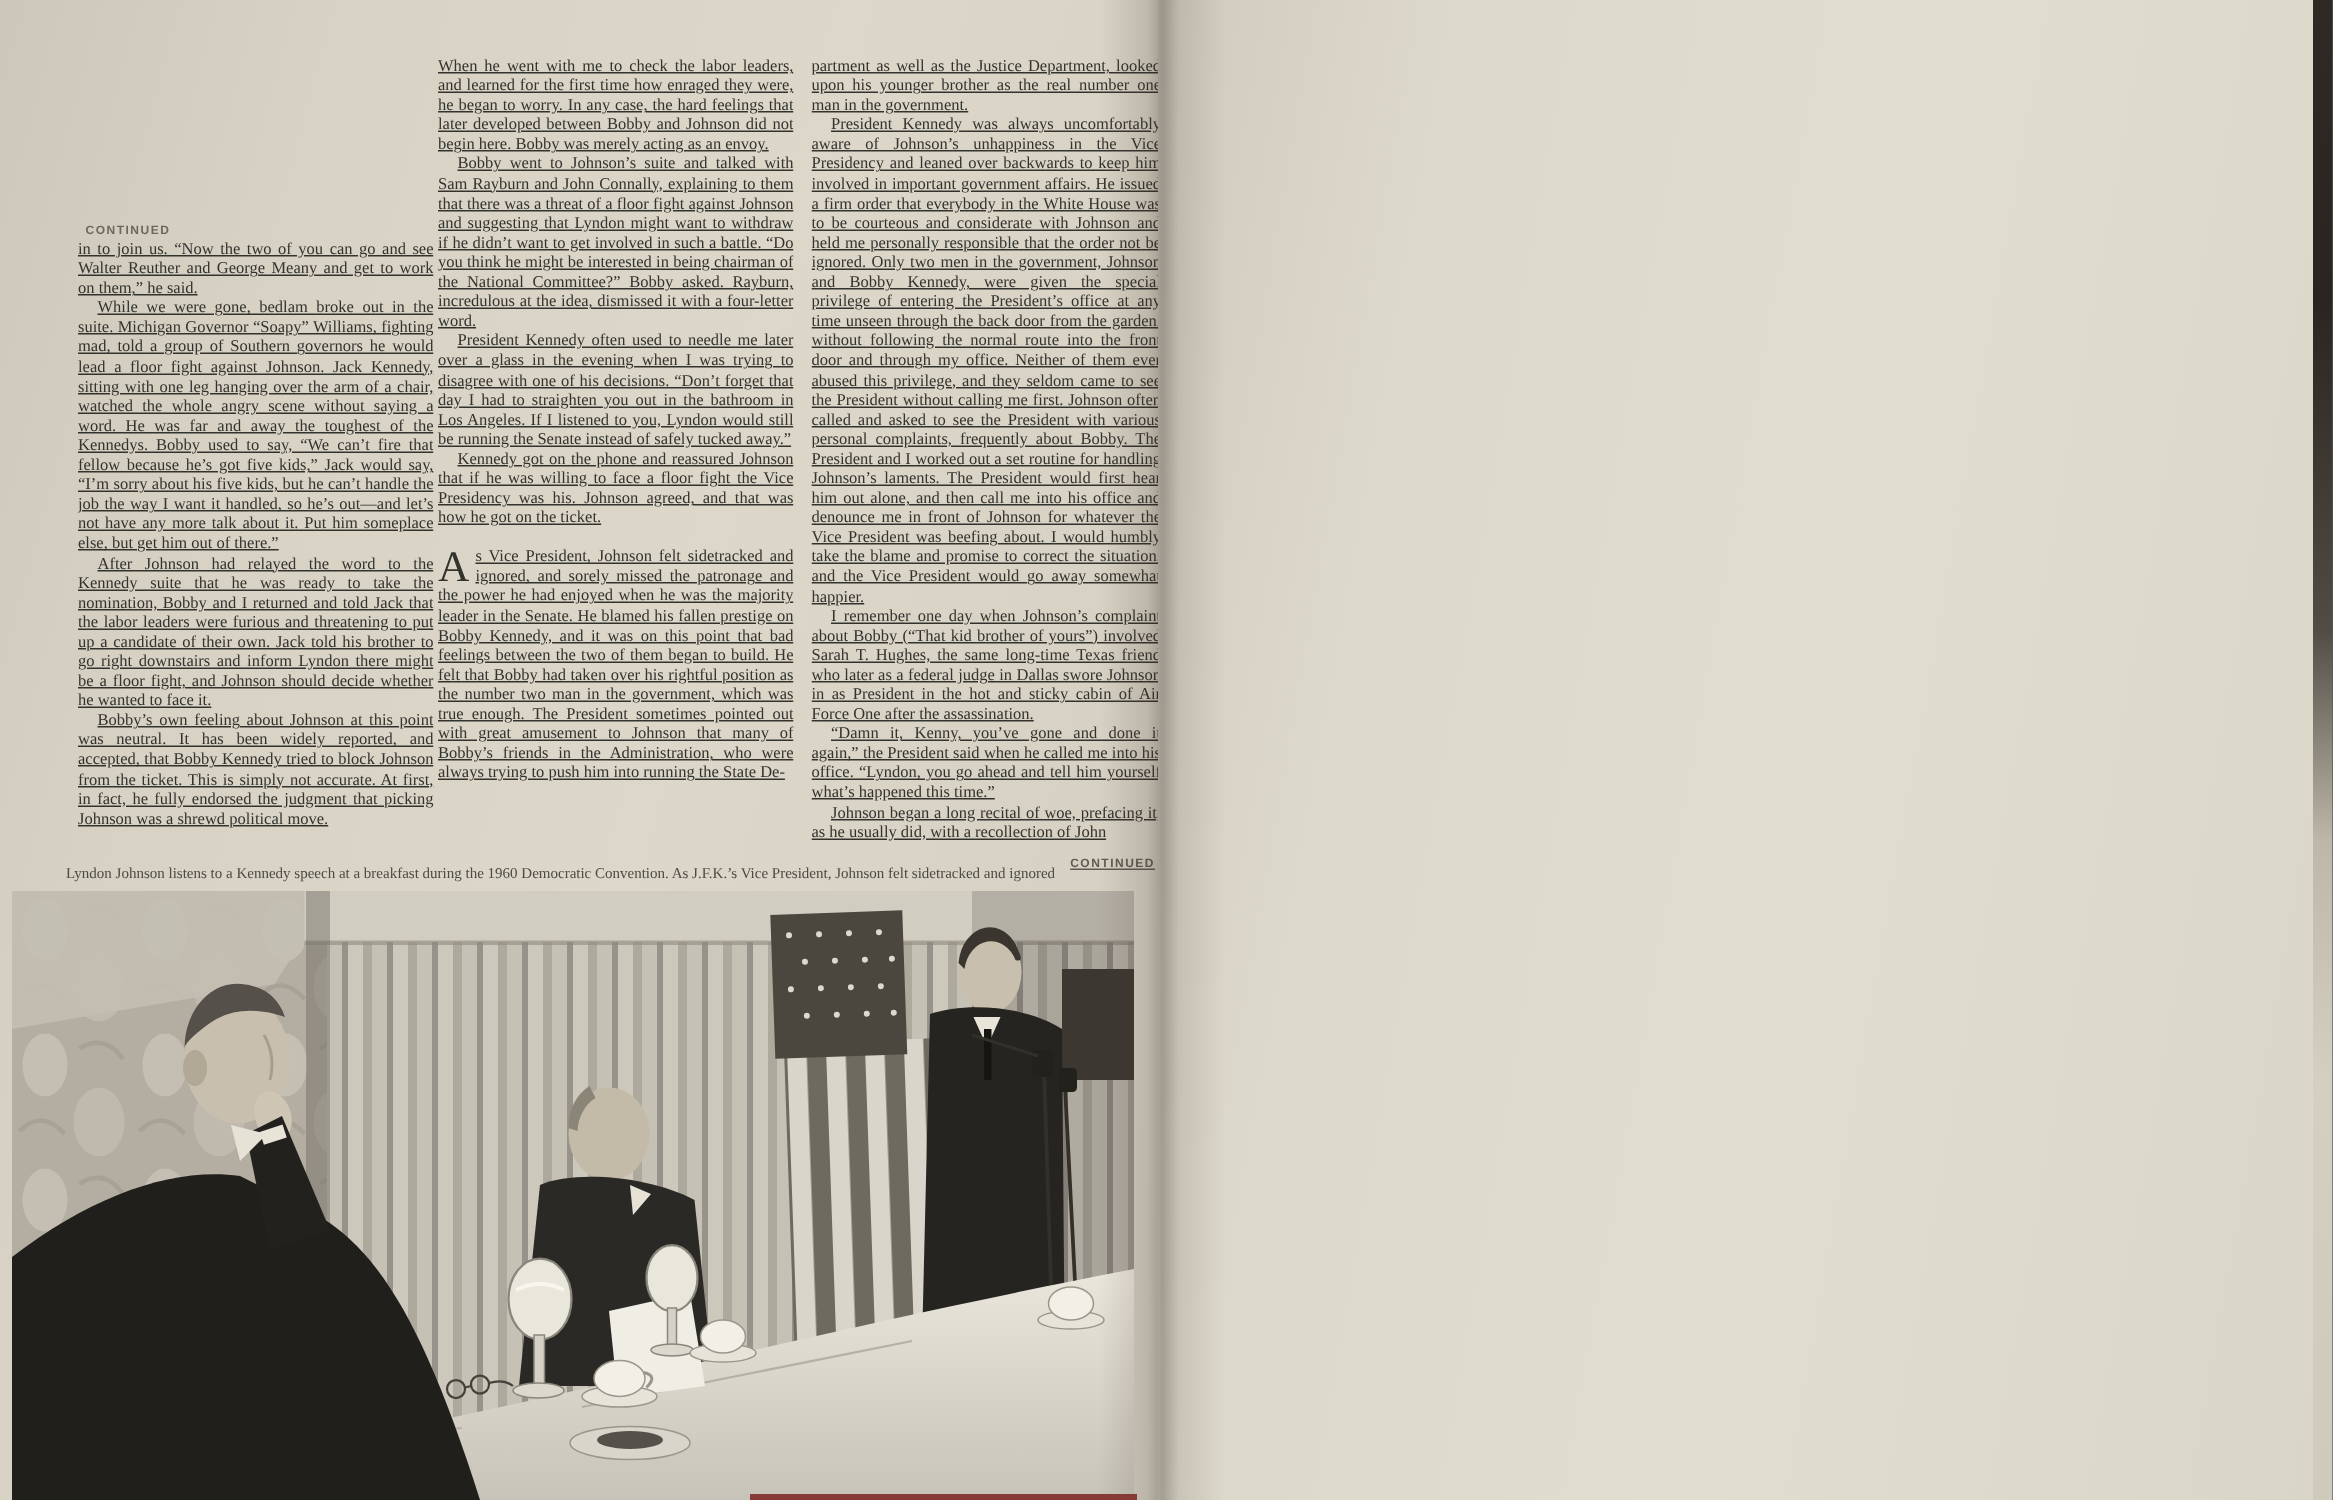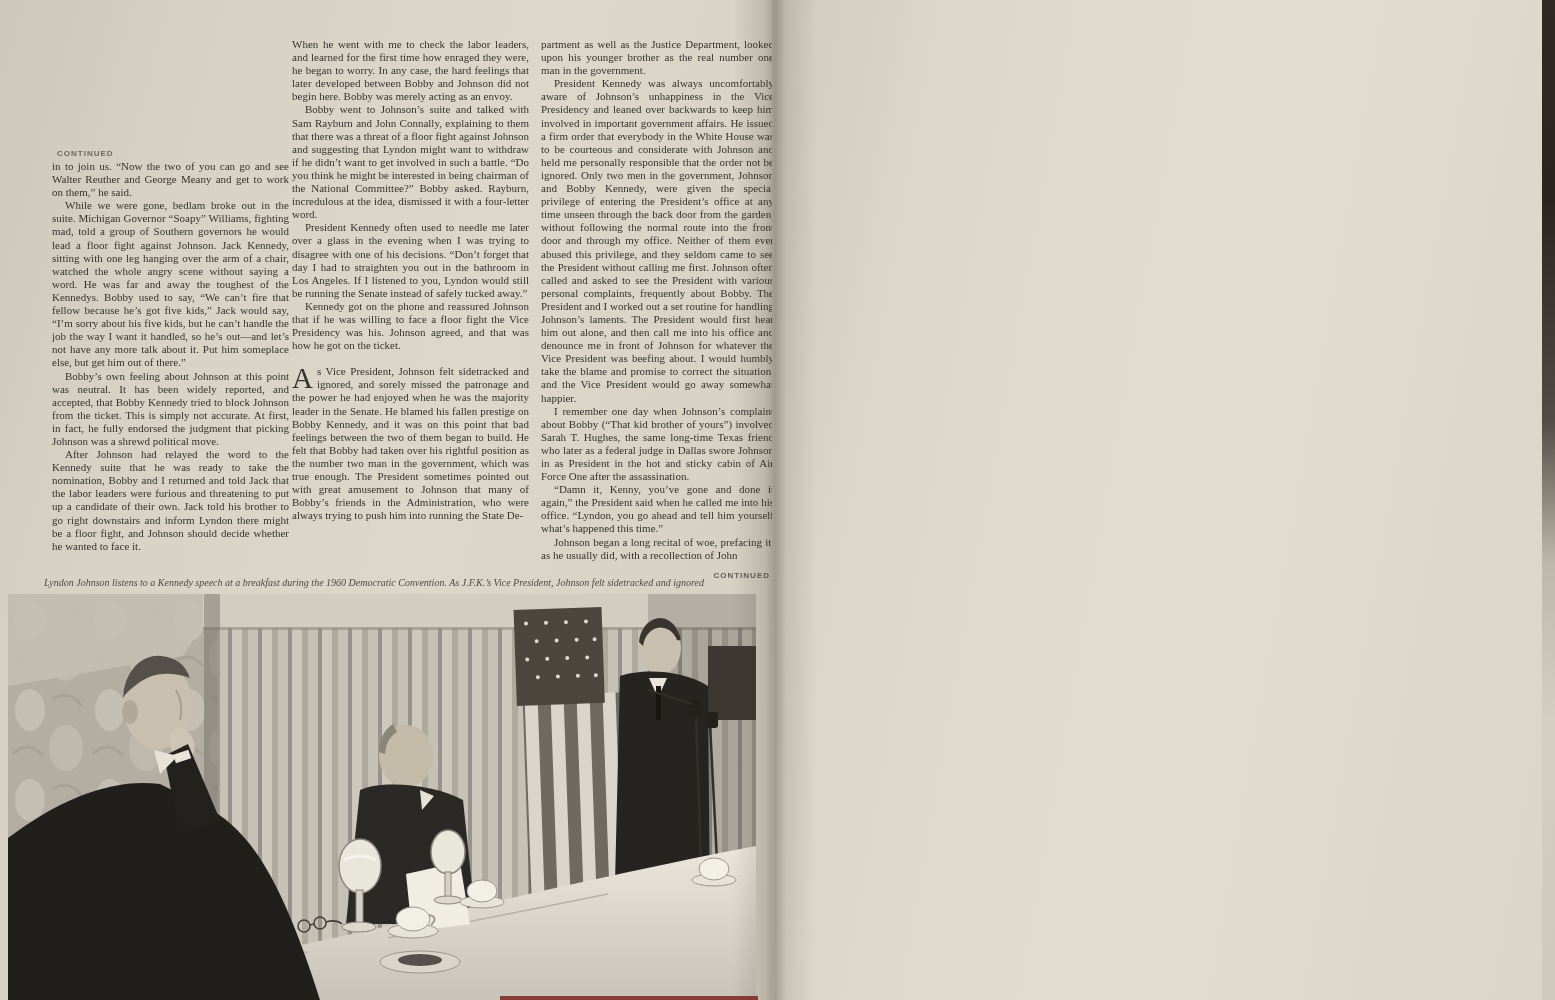--- a/index.html
+++ b/index.html
@@ -16,49 +16,49 @@
   #edge-right{left:1542px;top:0;width:13px;height:1000px;
     background:linear-gradient(180deg,rgba(22,17,13,.88) 0%,rgba(22,17,13,.9) 20%,rgba(22,17,13,.7) 42%,rgba(120,110,95,.3) 56%,rgba(195,189,174,.28) 72%,rgba(185,179,164,.32) 100%);}
   #edge-bottom-red{left:500px;top:996px;width:258px;height:4px;background:#7c2420;opacity:.85;}
 
   
   #headline{left:44px;top:20px;width:270px;color:#3e3d3a;font-size:25px;line-height:33px;letter-spacing:.2px;}
   #headline .dropT{font-size:55px;line-height:0;position:relative;top:10px;margin-right:1px;}
   #continued-top{left:57px;top:149px;font-family:"Liberation Sans",sans-serif;font-size:8px;font-weight:bold;
     letter-spacing:1px;color:#6a675f;}
   .col{color:#33332e;font-size:11px;line-height:13.1px;text-align:justify;overflow:hidden;}
-  .col p{margin:0;text-indent:13px;}
+  .col p{margin:0;text-indent:13px;text-decoration:underline;}
   .col p.ni{text-indent:0;}
   #col1{left:52px;top:160px;width:237px;height:421px;}
   #col2{left:292px;top:38px;width:237px;height:547px;}
   #col3{left:541px;top:38px;width:233px;height:547px;}
   .dropA{float:left;font-size:29px;line-height:23px;padding:2px 4px 0 0;}
   .gap-top{margin-top:13px !important;}
   #continued-end{text-align:right;font-family:"Liberation Sans",sans-serif;font-size:8px;font-weight:bold;
     letter-spacing:1px;color:#5e5b53;margin-top:7px;padding-right:4px;text-indent:0;}
-  #caption{left:44px;top:577px;width:714px;font-style:italic;font-size:10px;color:#4b4a44;white-space:nowrap;}
+  #caption{left:44px;top:577px;width:714px;font-size:10px;color:#4b4a44;white-space:nowrap;}
 
   #photo-bw{left:8px;top:594px;width:748px;height:406px;}
   #photo-bw svg{display:block;width:100%;height:100%;}
 </style>
 </head>
 <body>
 
 <div id="spread">
 
   <div id="page-left" class="abs">
 
 
     <div id="continued-top" class="abs">CONTINUED</div>
 
     <div id="col1" class="abs col">
       <p class="ni">in to join us. “Now the two of you can go and see Walter Reuther and George Meany and get to work on them,” he said.</p>
       <p>While we were gone, bedlam broke out in the suite. Michigan Governor “Soapy” Williams, fighting mad, told a group of Southern governors he would lead a floor fight against Johnson. Jack Kennedy, sitting with one leg hanging over the arm of a chair, watched the whole angry scene without saying a word. He was far and away the toughest of the Kennedys. Bobby used to say, “We can’t fire that fellow because he’s got five kids,” Jack would say, “I’m sorry about his five kids, but he can’t handle the job the way I want it handled, so he’s out—and let’s not have any more talk about it. Put him someplace else, but get him out of there.”</p>
+      <p>After Johnson had relayed the word to the Kennedy suite that he was ready to take the nomination, Bobby and I returned and told Jack that the labor leaders were furious and threatening to put up a candidate of their own. Jack told his brother to go right downstairs and inform Lyndon there might be a floor fight, and Johnson should decide whether he wanted to face it.</p>
       <p>Bobby’s own feeling about Johnson at this point was neutral. It has been widely reported, and accepted, that Bobby Kennedy tried to block Johnson from the ticket. This is simply not accurate. At first, in fact, he fully endorsed the judgment that picking Johnson was a shrewd political move.</p>
-      <p>After Johnson had relayed the word to the Kennedy suite that he was ready to take the nomination, Bobby and I returned and told Jack that the labor leaders were furious and threatening to put up a candidate of their own. Jack told his brother to go right downstairs and inform Lyndon there might be a floor fight, and Johnson should decide whether he wanted to face it.</p>
     </div>
 
     <div id="col2" class="abs col">
       <p class="ni">When he went with me to check the labor leaders, and learned for the first time how enraged they were, he began to worry. In any case, the hard feelings that later developed between Bobby and Johnson did not begin here. Bobby was merely acting as an envoy.</p>
       <p>Bobby went to Johnson’s suite and talked with Sam Rayburn and John Connally, explaining to them that there was a threat of a floor fight against Johnson and suggesting that Lyndon might want to withdraw if he didn’t want to get involved in such a battle. “Do you think he might be interested in being chairman of the National Committee?” Bobby asked. Rayburn, incredulous at the idea, dismissed it with a four-letter word.</p>
       <p>President Kennedy often used to needle me later over a glass in the evening when I was trying to disagree with one of his decisions. “Don’t forget that day I had to straighten you out in the bathroom in Los Angeles. If I listened to you, Lyndon would still be running the Senate instead of safely tucked away.”</p>
       <p>Kennedy got on the phone and reassured Johnson that if he was willing to face a floor fight the Vice Presidency was his. Johnson agreed, and that was how he got on the ticket.</p>
       <p class="ni gap-top"><span class="dropA">A</span><span>s Vice President, Johnson felt sidetracked and ignored, and sorely missed the patronage and the power he had enjoyed when he was the majority leader in the Senate. He blamed his fallen prestige on Bobby Kennedy, and it was on this point that bad feelings between the two of them began to build. He felt that Bobby had taken over his rightful position as the number two man in the government, which was true enough. The President sometimes pointed out with great amusement to Johnson that many of Bobby’s friends in the Administration, who were always trying to push him into running the State De-</span></p>
     </div>
 

